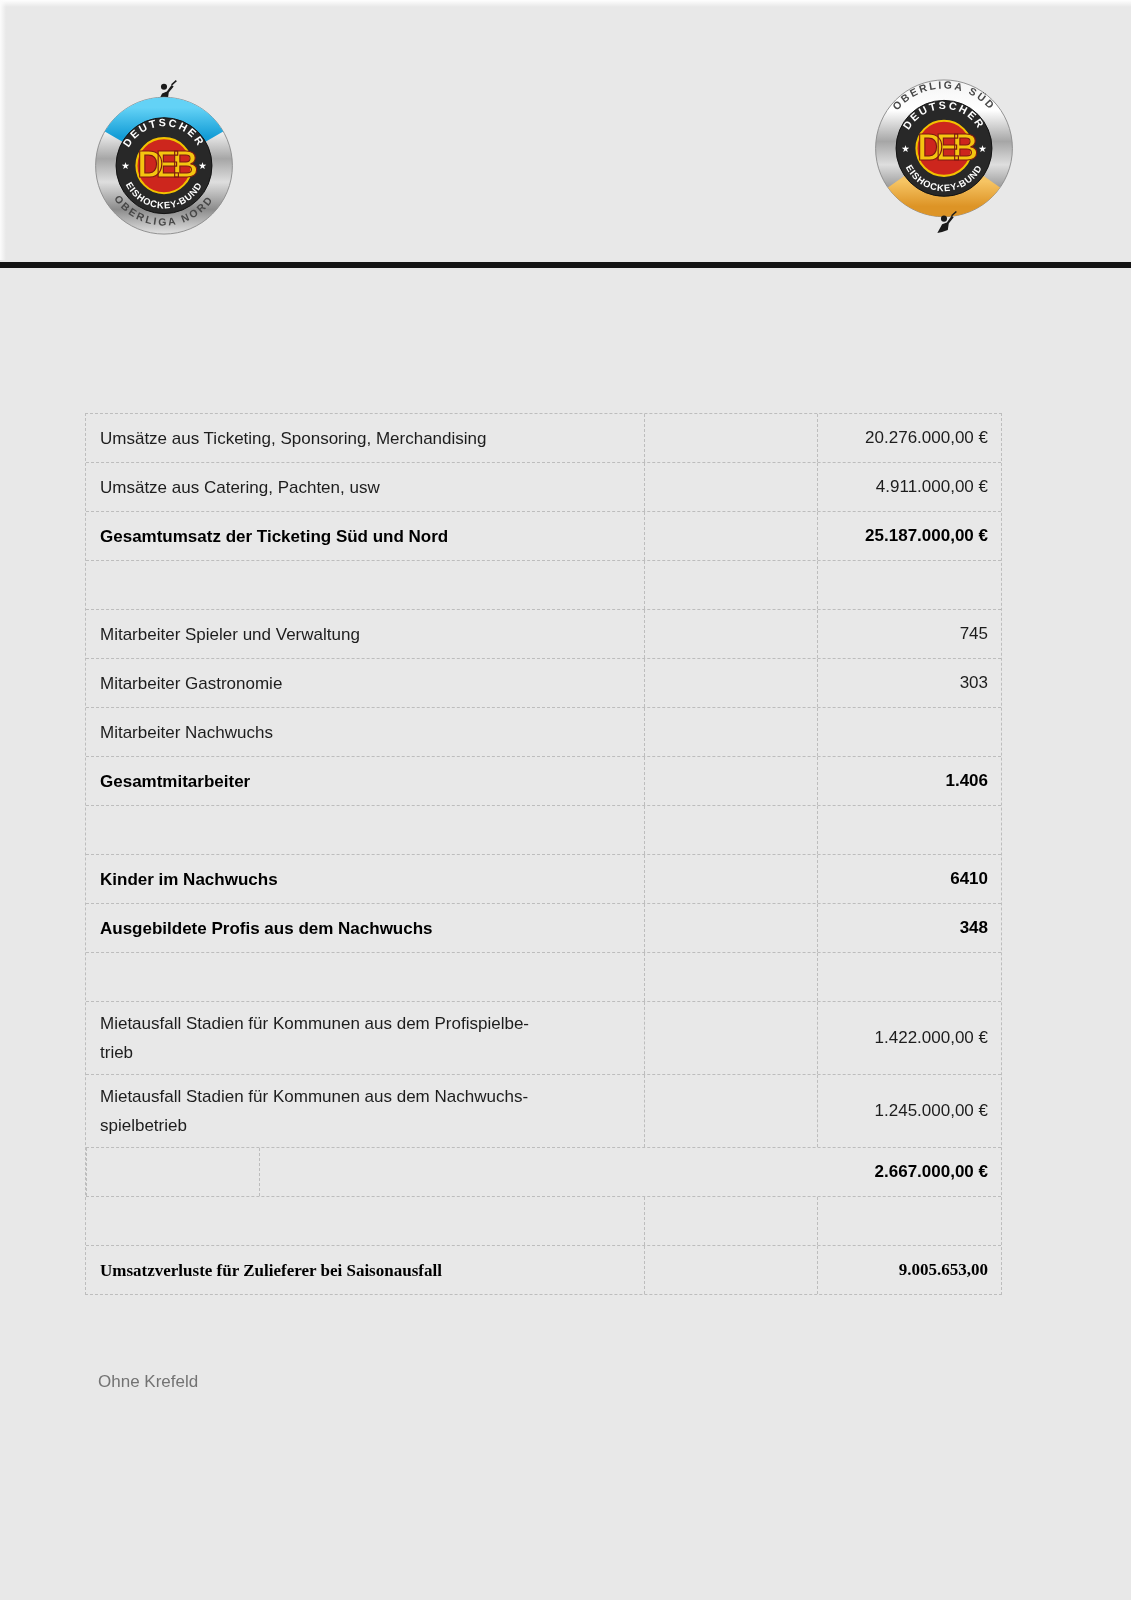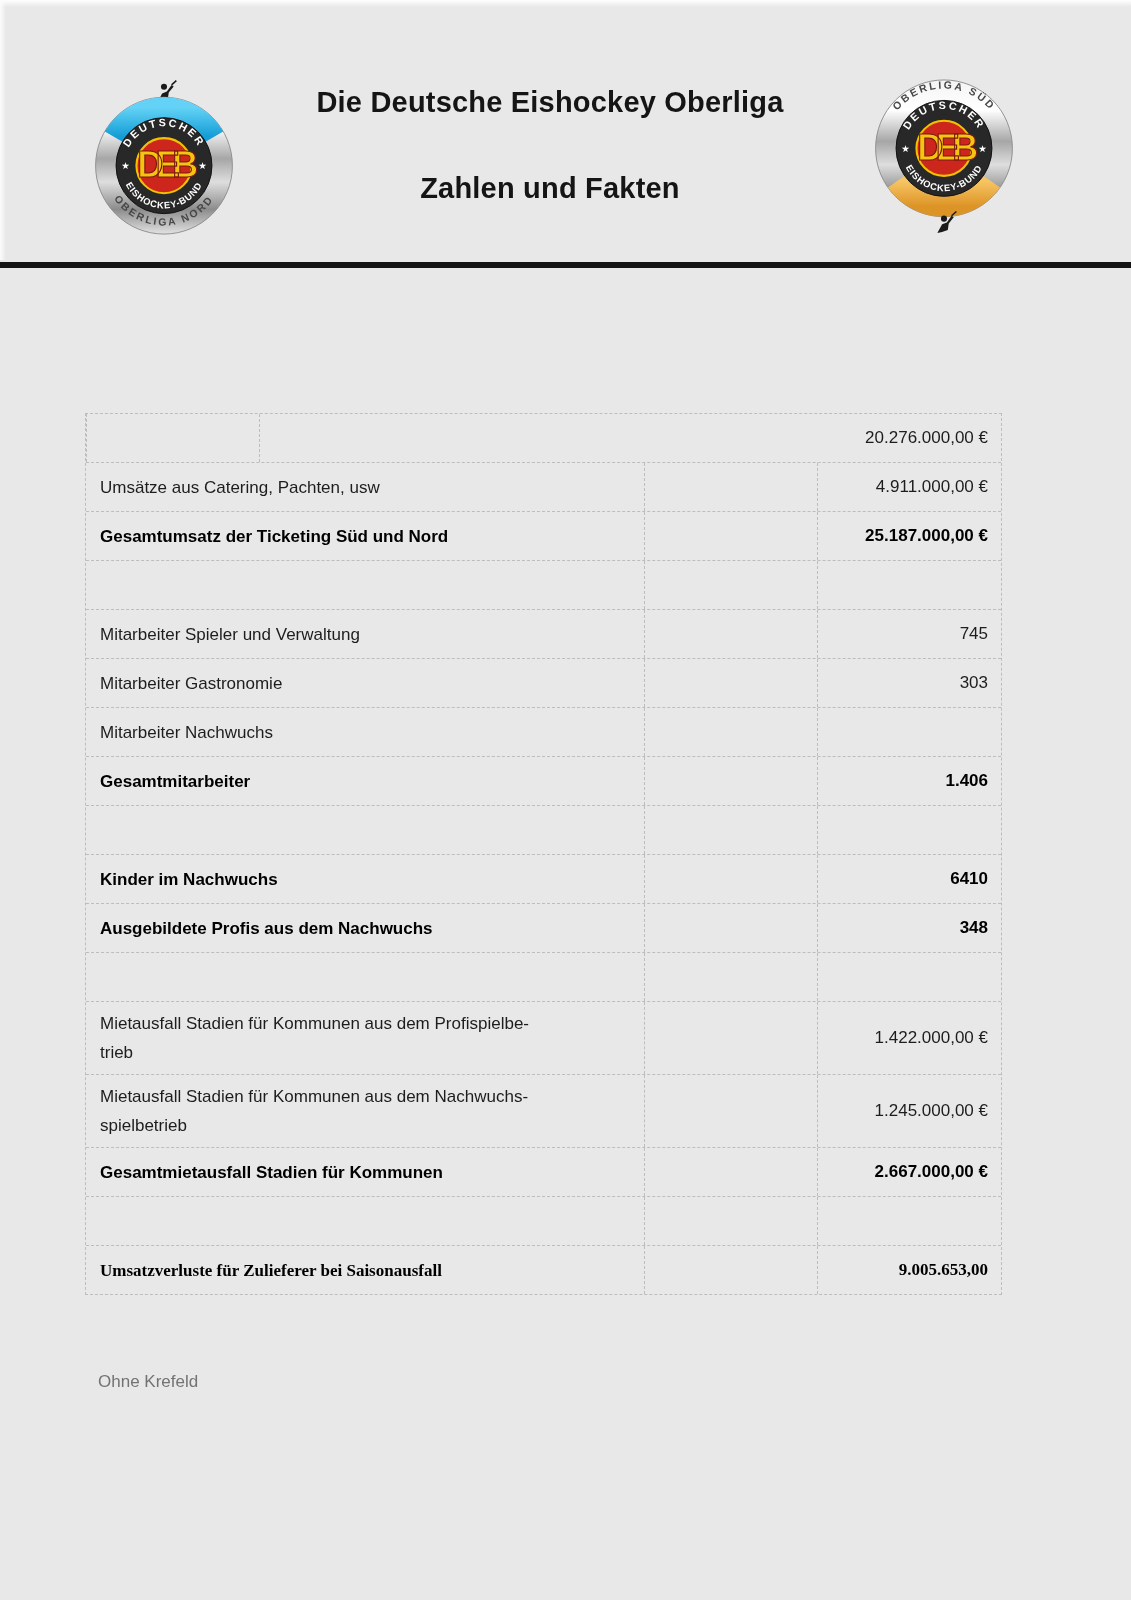--- a/index.html
+++ b/index.html
@@ -124,30 +124,27 @@
     <text x="120.5" y="80" font-size="10" fill="#ffffff" text-anchor="middle">★</text>
     <circle cx="80" cy="76" r="29" fill="#cd261d" stroke="#f2c200" stroke-width="2.2"></circle>
     <text x="80" y="88" font-size="38" font-weight="700" text-anchor="middle" fill="#f4c510" stroke="#7c1812" stroke-width="1.2" letter-spacing="-8">DEB</text>
     <g transform="translate(80,155)" fill="#1a1a1a">
       <circle cx="0" cy="-5" r="3.2"></circle>
       <path d="M-7 10 L-2 1 L3 -1 L8 -8 L10.2 -6.4 L5 0 L4 7 L-2 9 Z"></path>
       <path d="M8 -8 L13 -12.5" stroke="#1a1a1a" stroke-width="1.6" fill="none"></path>
     </g>
   </svg>
 
-  <div class="titles">
-    <h1 class="title">Die Deutsche Eishockey Oberliga</h1>
-    <h2 class="subtitle">Zahlen und Fakten</h2>
-  </div>
 
   <div class="rule"></div>
 
   <div class="facts">
 
     <div class="row">
+      <div class="cell label">Umsätze aus Ticketing, Sponsoring, Merchandising</div>
       <div class="cell mid"></div>
       <div class="cell value">20.276.000,00 €</div>
     </div>
     <div class="row">
       <div class="cell label">Umsätze aus Catering, Pachten, usw</div>
       <div class="cell mid"></div>
       <div class="cell value">4.911.000,00 €</div>
     </div>
     <div class="row bold">
       <div class="cell label">Gesamtumsatz der Ticketing Süd und Nord</div>
@@ -204,21 +201,20 @@
       <div class="cell mid"></div>
       <div class="cell value">1.422.000,00 €</div>
     </div>
     <div class="row tall">
       <div class="cell label">Mietausfall Stadien für Kommunen aus dem Nachwuchs-
 spielbetrieb</div>
       <div class="cell mid"></div>
       <div class="cell value">1.245.000,00 €</div>
     </div>
     <div class="row bold">
-      <div class="cell label">Gesamtmietausfall Stadien für Kommunen</div>
       <div class="cell mid"></div>
       <div class="cell value">2.667.000,00 €</div>
     </div>
     <div class="row">
       <div class="cell label"></div>
       <div class="cell mid"></div>
       <div class="cell value"></div>
     </div>
     <div class="row bold">
       <div class="cell label">Umsatzverluste für Zulieferer bei Saisonausfall</div>

